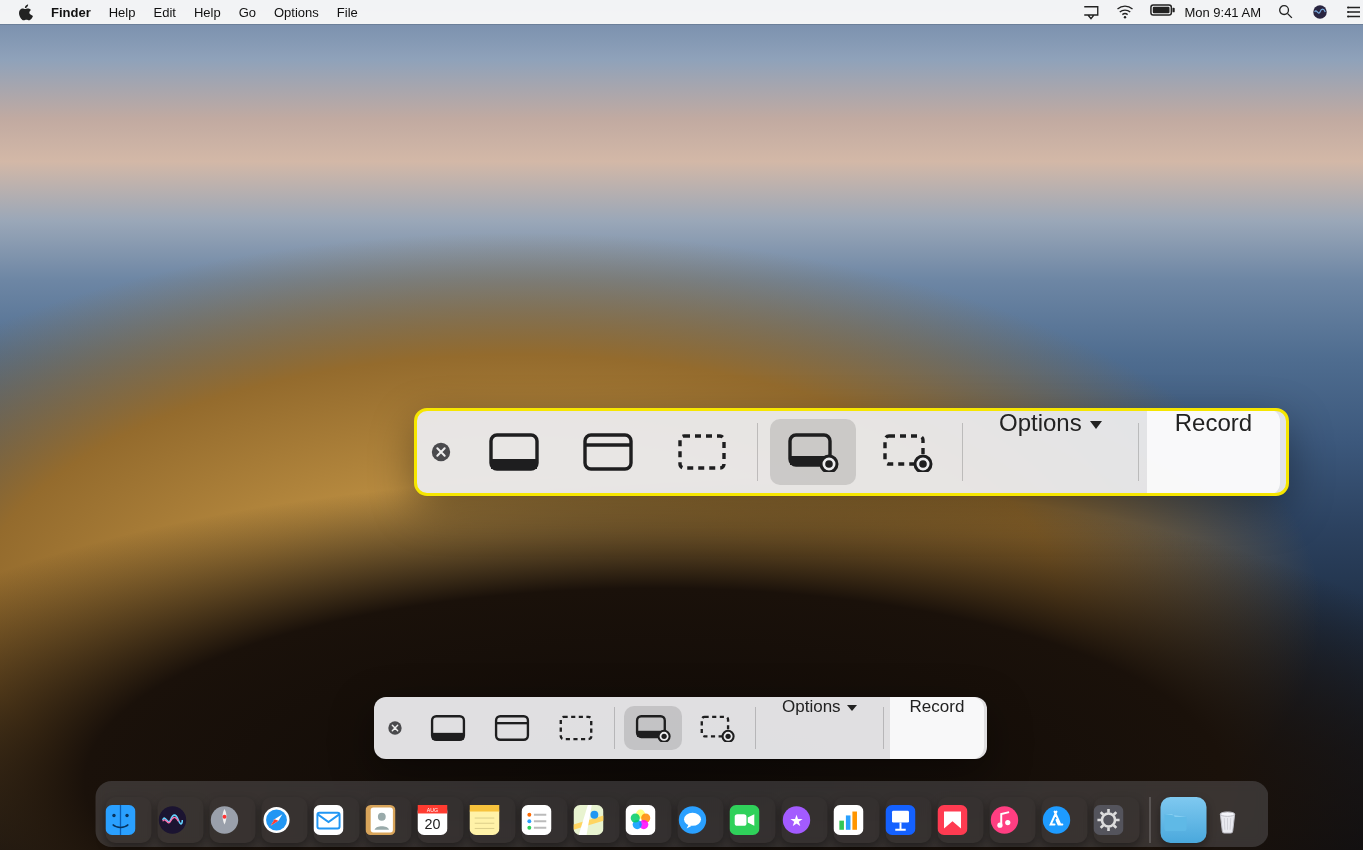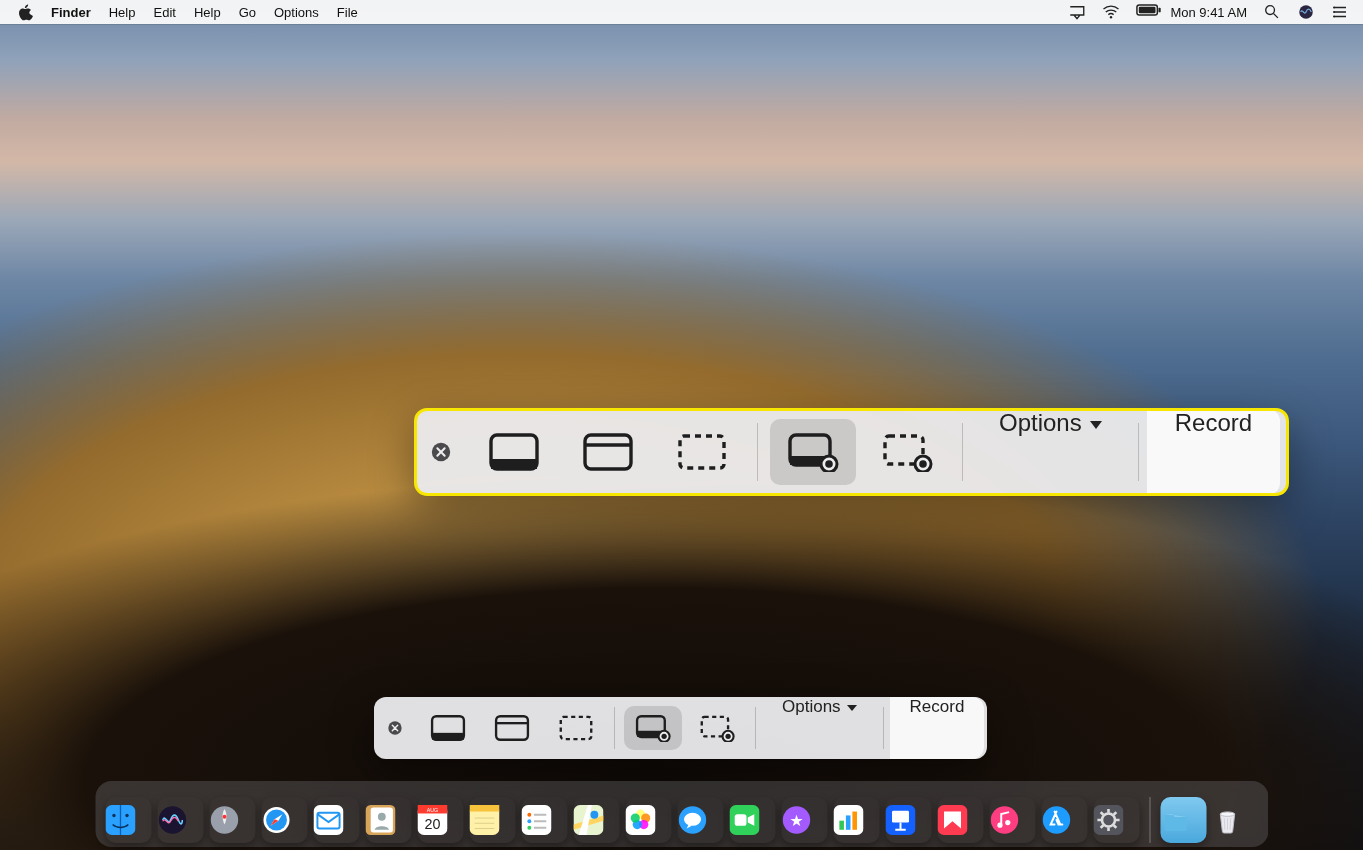--- a/index.html
+++ b/index.html
@@ -7,21 +7,21 @@
 #desktop{position:absolute;inset:0;
   background:
     radial-gradient(ellipse 110% 60% at 48% 92%, #0f0a07 0%, #1a110a 38%, rgba(0,0,0,0) 60%),
     radial-gradient(ellipse 95% 72% at 38% 72%, #caa35a 0%, #b78a3f 22%, #946b2d 42%, rgba(0,0,0,0) 62%),
     linear-gradient(180deg,#6f86a7 0%,#8fa2ba 7%,#c1aaa1 14%,#d3b8a7 19%,#9aa7b8 26%,#6d86a4 33%,#4f6d90 42%,#3c587c 52%,#2c4260 62%,#1e2e44 74%,#121a27 88%,#0b0f17 100%);
 }
 
 #menubar{position:absolute;top:0;left:0;right:0;height:24px;background:rgba(248,248,248,.96);display:flex;align-items:center;font-size:13px;color:#111;box-shadow:0 1px 0 rgba(0,0,0,.12)}
 #menubar .left{display:flex;align-items:center;gap:18px;padding-left:18px}
 #menubar .left .app{font-weight:600}
-#menubar .right{margin-left:auto;display:flex;align-items:center;gap:16px;padding-right:14px}
+#menubar .right{margin-left:auto;display:flex;align-items:center;gap:16px;}
 #menubar svg{display:block}
 #menubar .status-icon{width:18px;height:18px;color:#222}
 
 
 .shotbar{position:absolute;display:flex;align-items:center;background:rgba(235,235,237,.95);border-radius:12px;box-shadow:0 14px 44px rgba(0,0,0,.38),0 1px 1px rgba(0,0,0,.25)}
 .shotbar .seg{display:flex;align-items:center}
 .shotbar .divider{width:1px;align-self:stretch;background:rgba(0,0,0,.18);margin:10px 0}
 .shotbar .btn{display:flex;align-items:center;justify-content:center;border-radius:10px;cursor:default}
 .shotbar .btn.selected{background:rgba(0,0,0,.12)}
 .shotbar .txtbtn{font-weight:400;color:#222}

